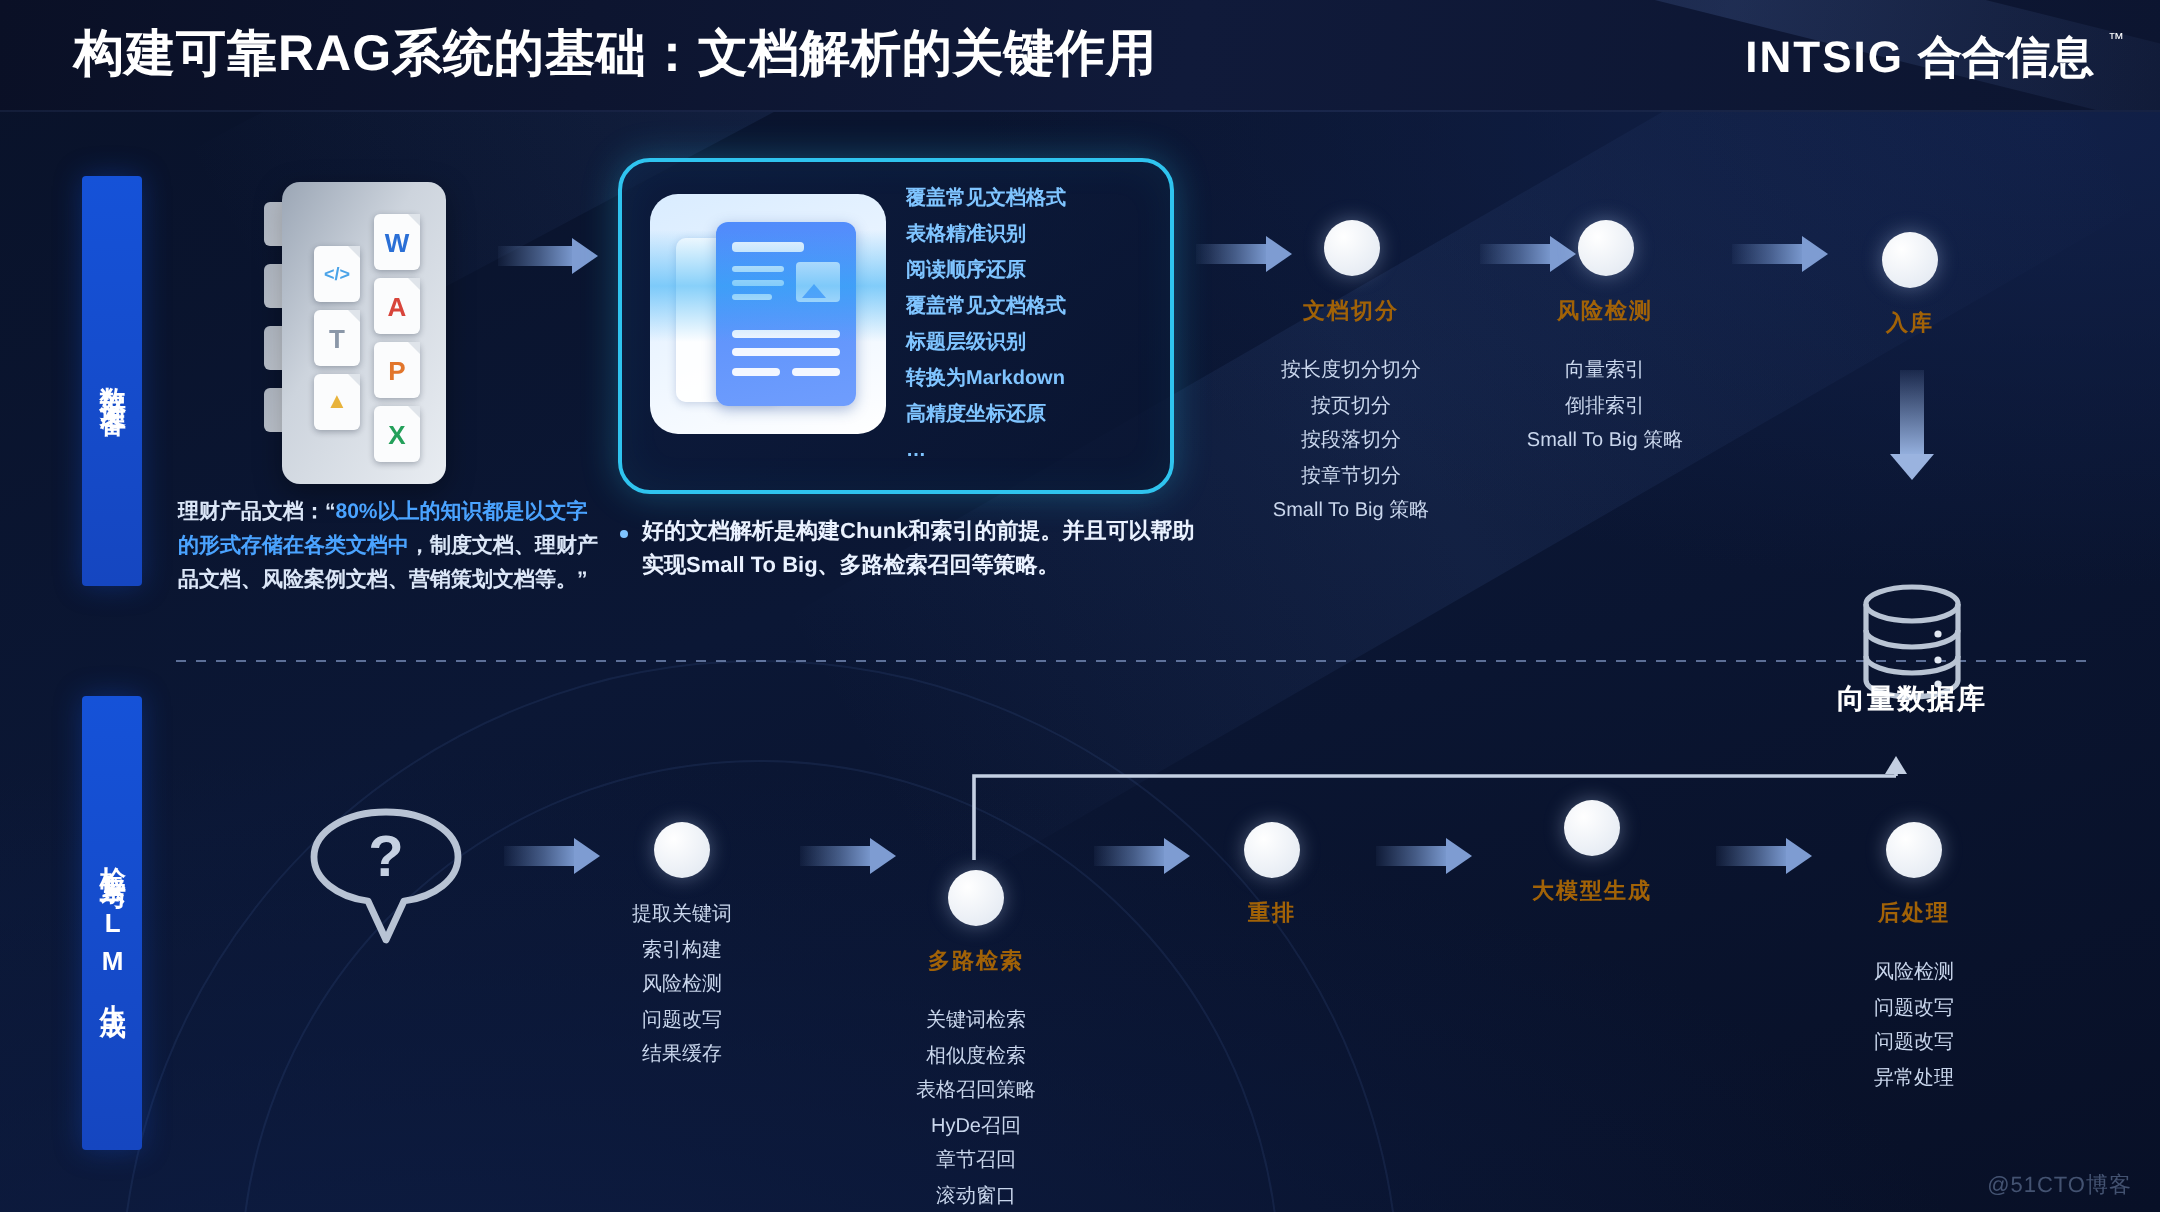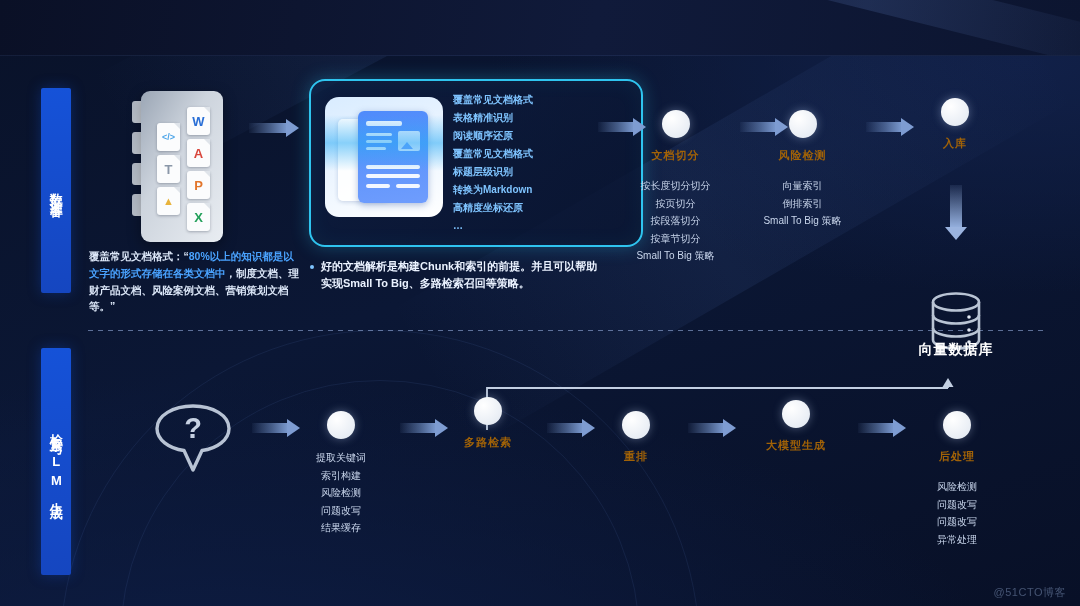--- a/index.html
+++ b/index.html
@@ -106,21 +106,21 @@
     font-size: 13px; font-weight: bold; line-height: 1;
   }
   .fileicon::after {
     content: ""; position: absolute; right: 0; top: 0;
     border-width: 0 6px 6px 0; border-style: solid;
     border-color: transparent #dfe4ea transparent transparent;
   }
 
   
   .parser-panel {
-    position: absolute; left: 309px; top: 79px; width: 334px; height: 168px;
+    position: absolute; left: 309px; top: 79px; width: 278px; height: 168px;
     border: 2px solid #2fc4ef; border-radius: 16px;
     background: linear-gradient(135deg, rgba(14,30,66,0.70), rgba(9,20,48,0.80));
     box-shadow: 0 0 18px rgba(47,196,239,0.30), inset 0 0 22px rgba(47,196,239,0.06);
   }
   .parser-art {
     position: absolute; left: 14px; top: 16px; width: 118px; height: 120px;
     border-radius: 14px;
     background: linear-gradient(160deg, #d9ecff 0%, #eaf4ff 45%, #ffffff 100%);
     overflow: hidden;
   }
@@ -239,20 +239,26 @@
 
 <div class="bg">
   <div class="bg-streak" style="left:120px; top:70px; width:600px; height:120px; transform:rotate(-28deg);"></div>
   <div class="bg-streak" style="left:430px; top:300px; width:700px; height:160px; transform:rotate(-30deg);"></div>
   <div class="bg-arc" style="left:60px; top:330px; width:640px; height:640px;"></div>
   <div class="bg-arc" style="left:120px; top:380px; width:520px; height:520px;"></div>
 </div>
 
 <div class="header">
   <div class="header-streak"></div>
+  <div class="page-title">构建可靠RAG系统的基础：文档解析的关键作用</div>
+  <div class="logo">
+    <span class="logo-en">INTSIG</span>
+    <span class="logo-cn">合合信息</span>
+    <span class="logo-tm">™</span>
+  </div>
 </div>
 
 <div class="side-tab" id="tab-data">
   <span>数据准备</span>
 </div>
 <div class="side-tab" id="tab-retrieval">
   <span>检索与LLM生成</span>
 </div>
 
 <div class="divider"></div>
@@ -289,21 +295,21 @@
     <span style="color:#23a05a;">X</span>
   </div>
 </div>
 
 <div class="arrow" style="left:249px; top:119px; width:50px;">
   <div class="arrow-body" style="width:38px;"></div>
     <div class="arrow-head"></div>
 </div>
 
 <div class="quote">
-  <span>覆盖常见文档格式：</span><span>“</span><span class="hl">80%以上的知识都是以文字的形式存储在各类文档中</span><span>，制度文档、理财产品文档、风险案例文档、营销策划文档等。</span><span>”</span>
+  <span>理财产品文档：</span><span>“</span><span class="hl">80%以上的知识都是以文字的形式存储在各类文档中</span><span>，制度文档、理财产品文档、风险案例文档、营销策划文档等。</span><span>”</span>
 </div>
 
 <div class="parser-panel">
   <div class="parser-art">
     <div class="art-sheet-back"></div>
     <div class="art-sheet-front">
       <div class="art-line" style="left:8px; top:10px; width:36px; height:5px;"></div>
       <div class="art-line" style="left:8px; top:22px; width:26px; height:3px;"></div>
       <div class="art-line" style="left:8px; top:29px; width:26px; height:3px;"></div>
       <div class="art-line" style="left:8px; top:36px; width:20px; height:3px;"></div>
@@ -362,21 +368,21 @@
     <div>倒排索引</div>
     <div>Small To Big 策略</div>
   </div>
 </div>
 
 <div class="arrow" style="left:866px; top:118px; width:48px;">
   <div class="arrow-body" style="width:36px;"></div>
     <div class="arrow-head"></div>
 </div>
 
-<div class="node" style="left:905px; top:98px; width:100px;">
+<div class="node" style="left:905px; top:116px; width:100px;">
   <div class="node-dot"></div>
   <div class="node-title">入库</div>
 </div>
 
 <div class="arrow-down" style="left:945px; top:185px; height:55px;">
   <div class="arrow-down-body" style="height:42px;"></div>
   <div class="arrow-down-head"></div>
 </div>
 
 <div class="db">
@@ -421,23 +427,31 @@
     <div>问题改写</div>
     <div>结果缓存</div>
   </div>
 </div>
 
 <div class="arrow" style="left:400px; top:419px; width:48px;">
   <div class="arrow-body" style="width:36px;"></div>
     <div class="arrow-head"></div>
 </div>
 
-<div class="node" style="left:419px; top:397px; width:138px;">
+<div class="node" style="left:419px; top:435px; width:138px;">
   <div class="node-dot"></div>
   <div class="node-title">多路检索</div>
+  <div class="node-items">
+    <div>关键词检索</div>
+    <div>相似度检索</div>
+    <div>表格召回策略</div>
+    <div>HyDe召回</div>
+    <div>章节召回</div>
+    <div>滚动窗口</div>
+  </div>
 </div>
 
 <div class="arrow" style="left:547px; top:419px; width:48px;">
   <div class="arrow-body" style="width:36px;"></div>
     <div class="arrow-head"></div>
 </div>
 
 <div class="node" style="left:590px; top:411px; width:92px;">
   <div class="node-dot"></div>
   <div class="node-title">重排</div>

